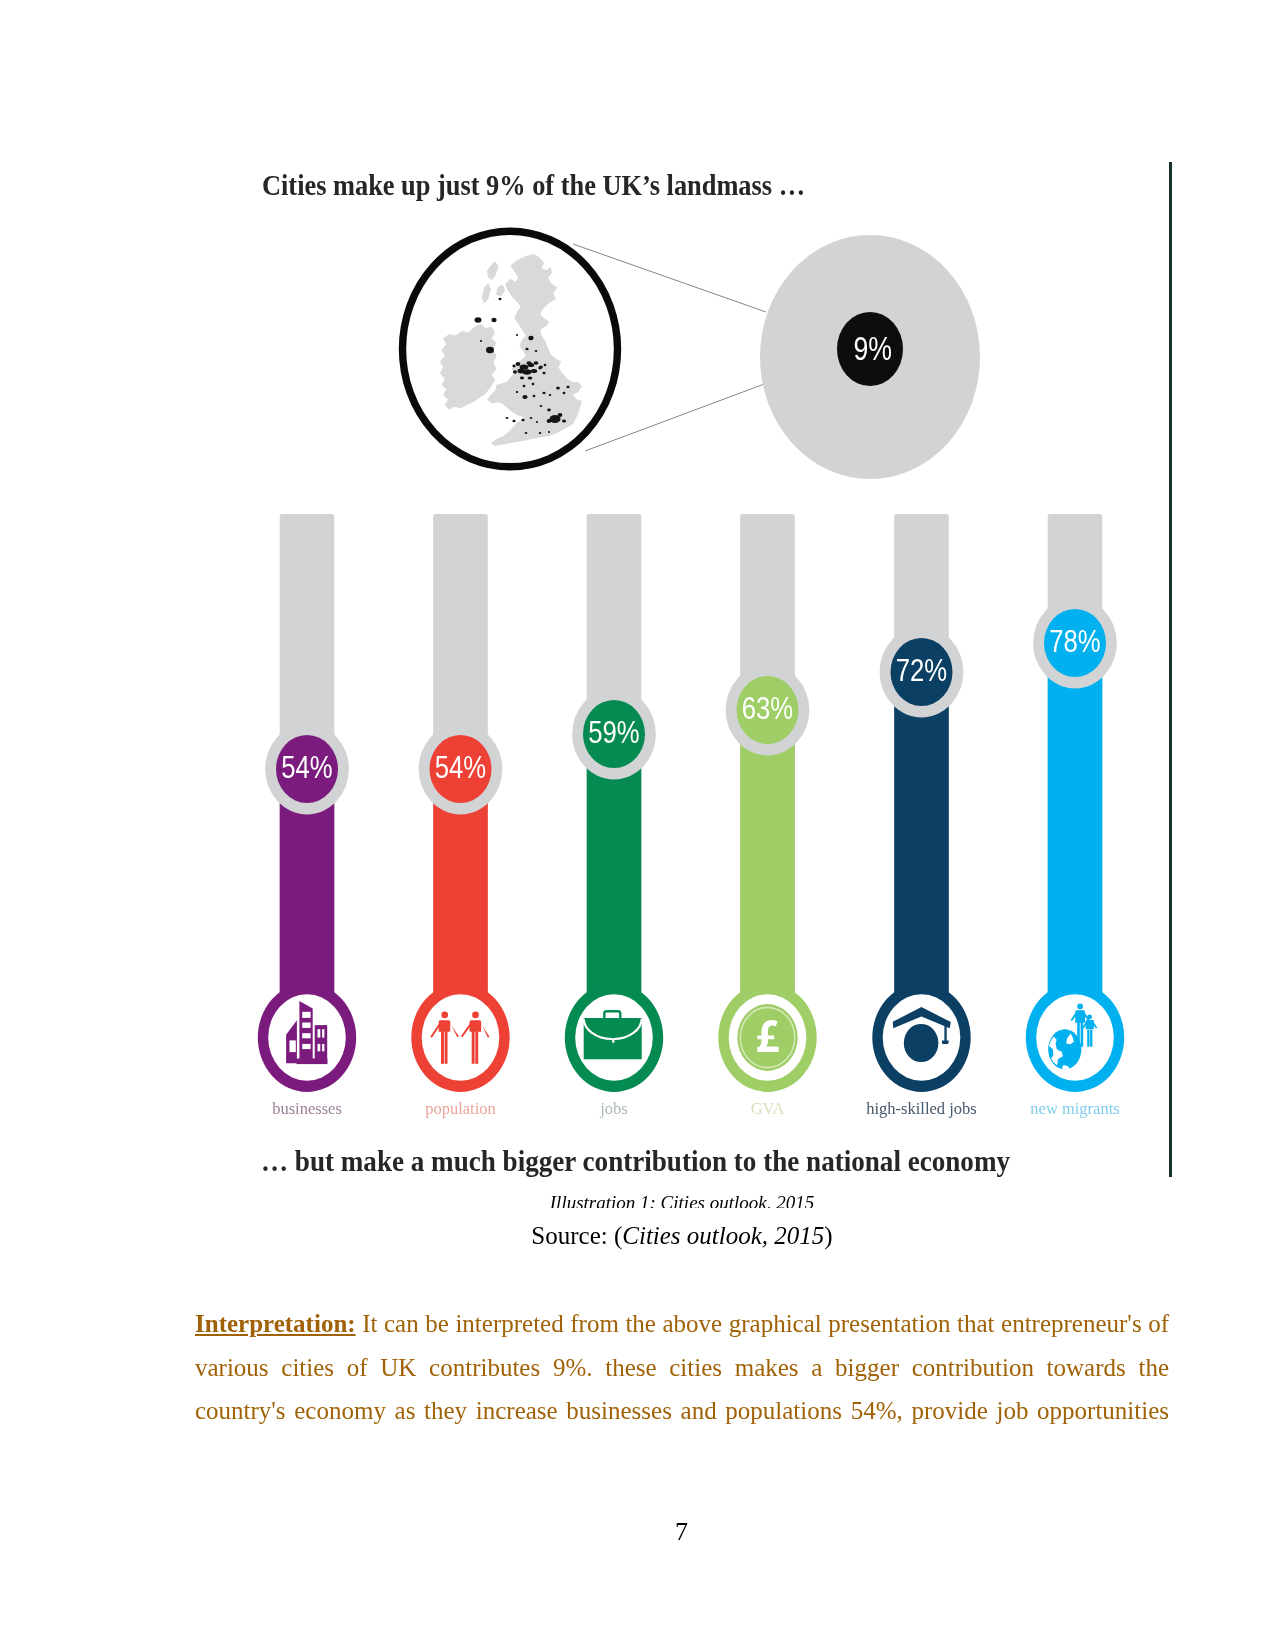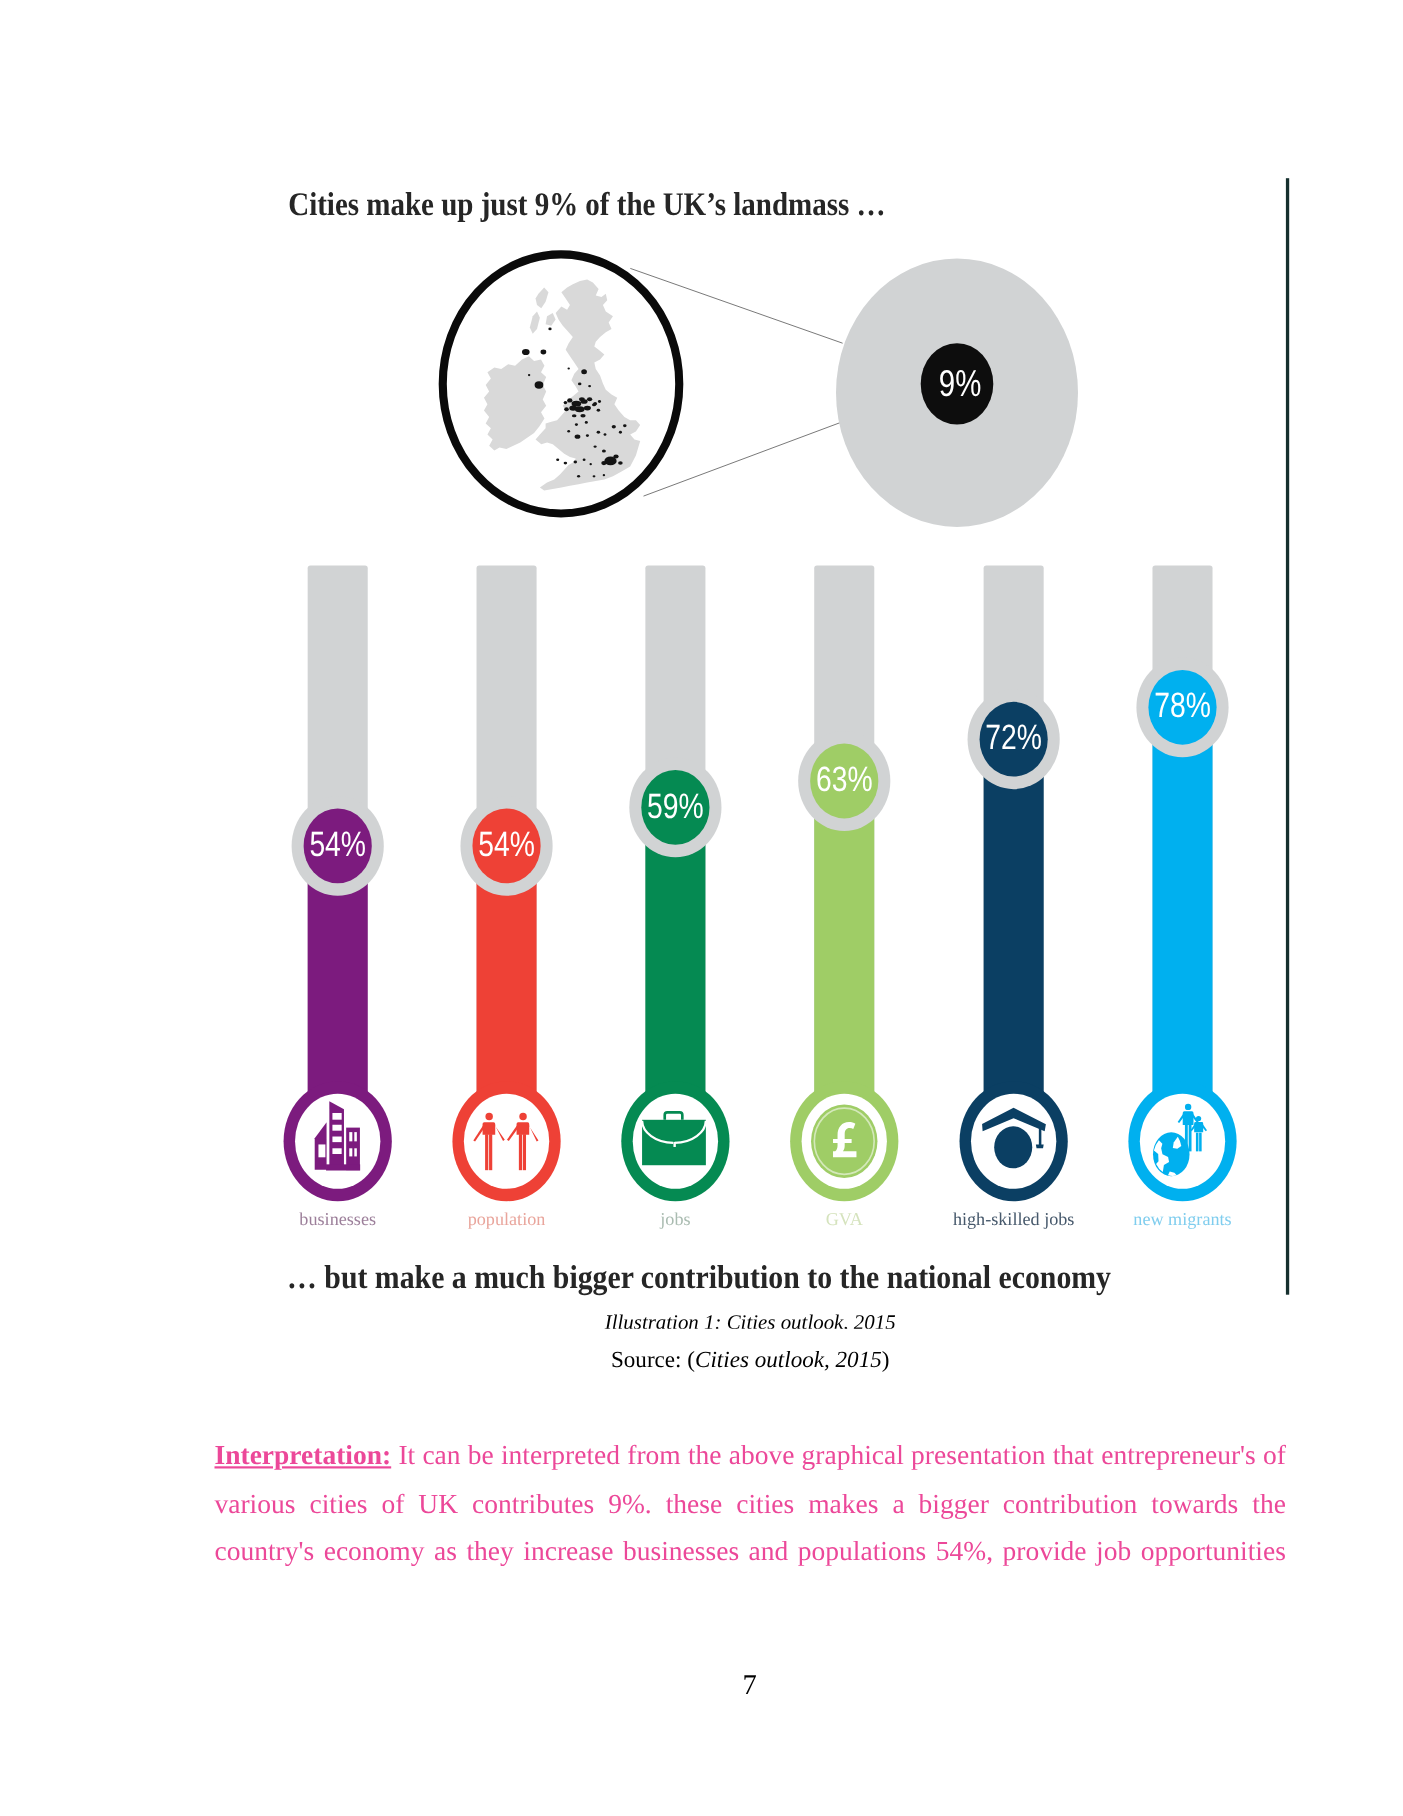--- a/index.html
+++ b/index.html
@@ -2,22 +2,22 @@
 <html><head>
 <meta charset="utf-8">
 <style>
   html,body{margin:0;padding:0;background:#fff;}
   body{width:1275px;height:1651px;font-family:"Liberation Serif",serif;}
   .page{position:relative;width:1275px;height:1556px;overflow:hidden;background:#fff;margin-left:44px;}
   #infographic{position:absolute;left:0;top:0;width:1275px;height:1651px;}
   .rule{position:absolute;background:#16302e;}
   .capwrap{position:absolute;left:151px;top:1182px;width:974px;height:26px;overflow:hidden;}
   .cap{font-style:italic;font-size:19px;line-height:1;margin-top:11px;text-align:center;color:#000;white-space:nowrap;}
-  .src{position:absolute;left:151px;top:1220px;width:974px;text-align:center;font-size:21px;line-height:32px;color:#000;}
-  .para{position:absolute;left:151px;top:1302px;width:974px;font-size:25px;line-height:43.6px;text-align:justify;text-align-last:justify;color:#ec4899;}
+  .src{position:absolute;left:151px;top:1220px;width:974px;text-align:center;font-size:25px;line-height:32px;color:#000;}
+  .para{position:absolute;left:151px;top:1302px;width:974px;font-size:25px;line-height:43.6px;text-align:justify;text-align-last:justify;color:#a16207;}
   .para b{font-weight:bold;text-decoration:underline;}
   .pno{position:absolute;left:0;top:1516px;width:1275px;text-align:center;font-size:26px;line-height:1.2;color:#000;}
   text{dominant-baseline:auto;}
 </style>
 </head>
 <body>
 
 <div class="page">
 
 <svg id="infographic" viewBox="0 0 1275 1651">

